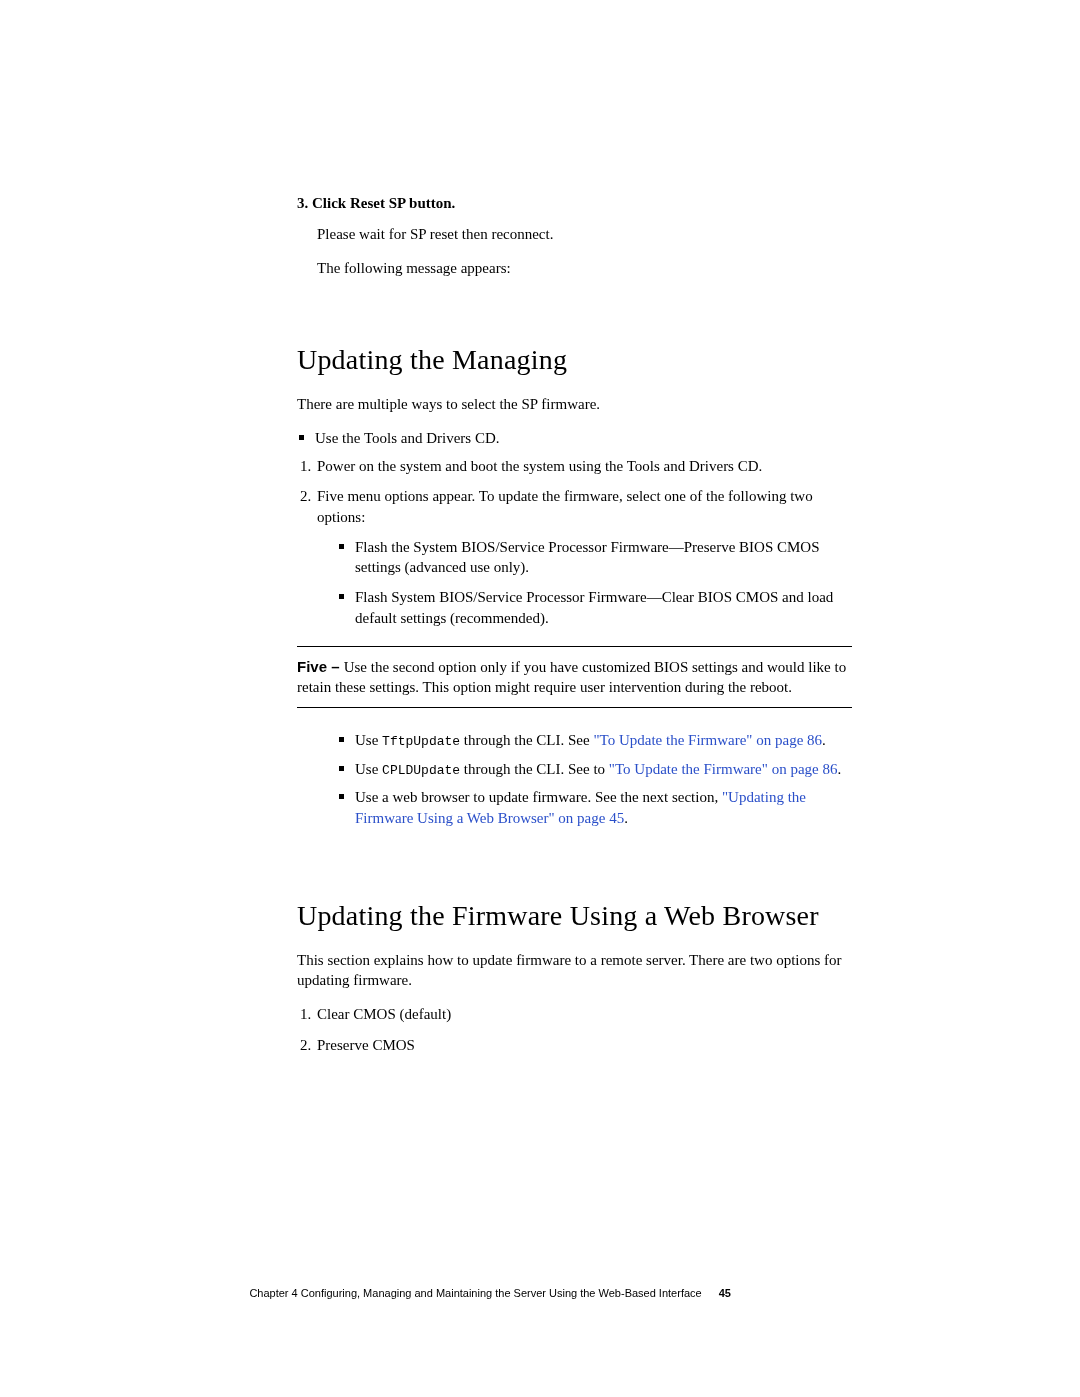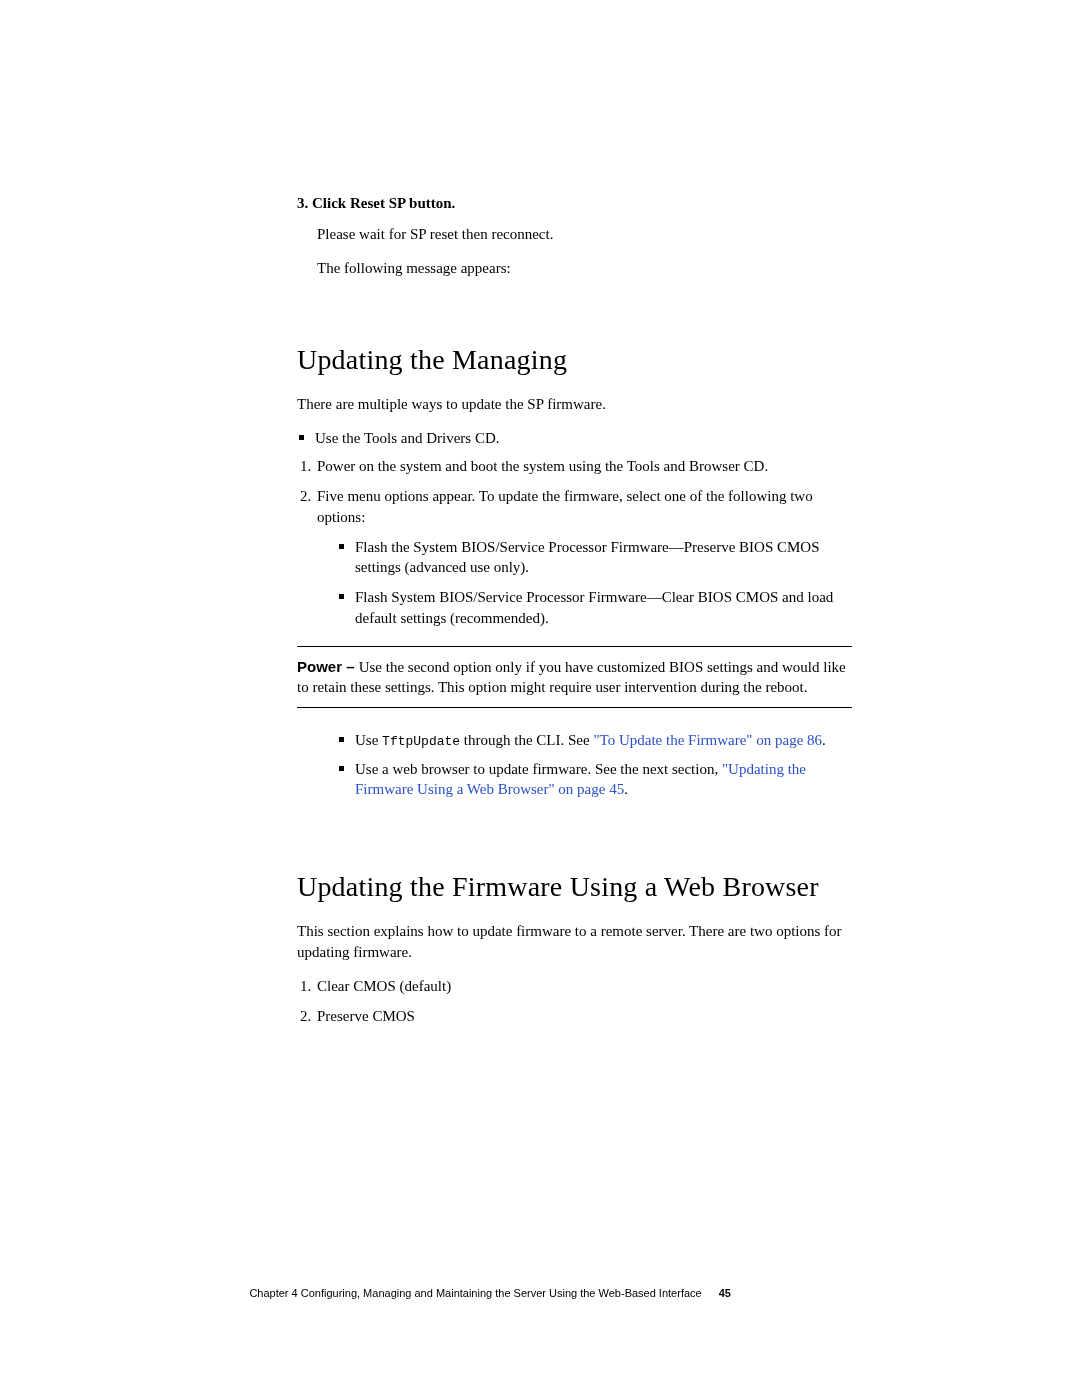--- a/index.html
+++ b/index.html
@@ -142,44 +142,47 @@
 <div class="page">
 
   <p class="step-heading">
     <span>3.</span>
     <span>Click Reset SP button.</span>
   </p>
   <p class="body-text">Please wait for SP reset then reconnect.</p>
   <p class="body-text">The following message appears:</p>
 
   <h2 class="section">Updating the Managing</h2>
-  <p class="body-text noindent">There are multiple ways to update the SP firmware.</p>
+  <p class="body-text noindent">There are multiple ways to select the SP firmware.</p>
 
   <ul class="square-bullet">
     <li>Use the Tools and Drivers CD.</li>
   </ul>
 
   <ol class="num">
-    <li>Power on the system and boot the system using the Tools and Browser CD.</li>
+    <li>Power on the system and boot the system using the Tools and Drivers CD.</li>
     <li>
       <span>Five menu options appear. To update the firmware, select one of the following two options:</span>
       <ul class="sub-square">
         <li>Flash the System BIOS/Service Processor Firmware—Preserve BIOS CMOS settings (advanced use only).</li>
         <li>Flash System BIOS/Service Processor Firmware—Clear BIOS CMOS and load default settings (recommended).</li>
       </ul>
     </li>
   </ol>
 
   <div class="note-box">
-    <span class="note-label">Power – </span><span>Use the second option only if you have customized BIOS settings and would like to retain these settings. This option might require user intervention during the reboot.</span>
+    <span class="note-label">Five – </span><span>Use the second option only if you have customized BIOS settings and would like to retain these settings. This option might require user intervention during the reboot.</span>
   </div>
 
   <ul class="square-bullet after-note-list">
     <li>
       <span>Use </span><span class="mono">TftpUpdate</span><span> through the CLI. See </span><span class="link">"To Update the Firmware" on page 86</span><span>.</span>
+    </li>
+    <li>
+      <span>Use </span><span class="mono">CPLDUpdate</span><span> through the CLI. See to </span><span class="link">"To Update the Firmware" on page 86</span><span>.</span>
     </li>
     <li>
       <span>Use a web browser to update firmware. See the next section, </span><span class="link">"Updating the Firmware Using a Web Browser" on page 45</span><span>.</span>
     </li>
   </ul>
 
   <h2 class="section big-gap">Updating the Firmware Using a Web Browser</h2>
   <p class="body-text noindent">This section explains how to update firmware to a remote server. There are two options for updating firmware.</p>
 
   <ol class="num">

